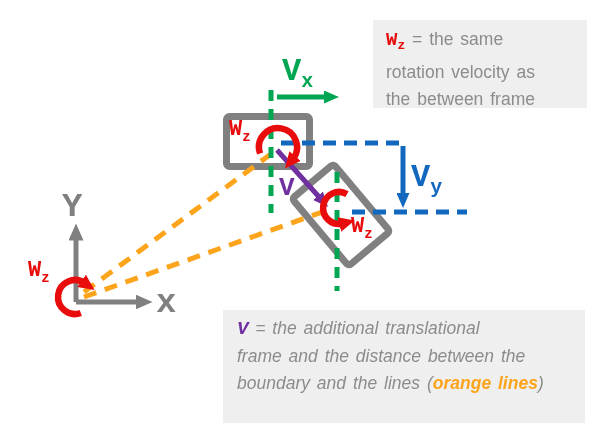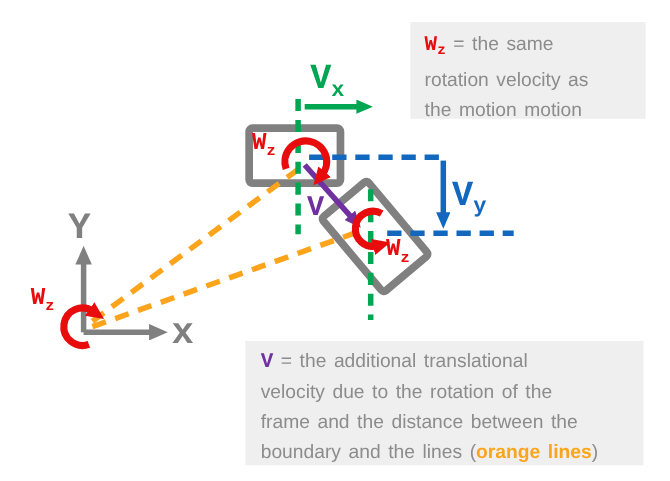--- a/index.html
+++ b/index.html
@@ -21,21 +21,21 @@
 
   
   .mlabel{font-family:"Liberation Mono",monospace;font-weight:700;}
   .tGray{fill:var(--gray);} .tRed{fill:var(--red);} .tGreen{fill:var(--green);}
   .tBlue{fill:var(--blue);} .tPurple{fill:var(--purple);}
 
   
   .note{position:absolute;background:var(--note_bg);color:var(--note_text);
         font-size:17.5px;line-height:27px;word-spacing:2px;}
   .note-wz{left:373px;top:20px;width:214px;height:88px;padding:6px 0 0 13px;box-sizing:border-box;}
-  .note-v{left:223px;top:310px;width:362px;height:113px;padding:5px 0 0 14px;box-sizing:border-box;}
+  .note-v{left:223px;top:310px;width:362px;height:113px;padding:5px 0 0 14px;box-sizing:border-box;font-style:italic;}
   .term{font-family:"Liberation Mono",monospace;font-weight:700;color:var(--red);font-size:19px;}
   .term-v{color:var(--purple);}
   .tsub{font-size:13px;vertical-align:-4px;}
   .hl-orange{color:var(--orange);font-weight:700;}
 </style>
 </head>
 <body>
 
 <div id="canvas">
 
@@ -89,23 +89,22 @@
     <path d="M347,194.1 A16,16 0 1 0 343.1,223.5" class="sRed noFill" stroke-width="6.5" marker-end="url(#ah-red)"></path>
 
     <text x="28" y="276" font-size="22" class="mlabel tRed"><tspan>W</tspan><tspan font-size="14" dy="6">z</tspan></text>
     <text x="229" y="135" font-size="22" class="mlabel tRed"><tspan>W</tspan><tspan font-size="14" dy="6">z</tspan></text>
     <text x="351" y="232" font-size="22" class="mlabel tRed"><tspan>W</tspan><tspan font-size="14" dy="6">z</tspan></text>
   </svg>
 
   <div class="note note-wz">
     <div><span class="term"><span>W</span><span class="tsub">z</span></span><span> = the same</span></div>
     <div>rotation velocity as</div>
-    <div>the motion motion</div>
+    <div>the between frame</div>
   </div>
 
   <div class="note note-v">
     <div><span class="term term-v">V</span><span> = the additional translational</span></div>
-    <div>velocity due to the rotation of the</div>
     <div>frame and the distance between the</div>
     <div><span>boundary and the lines (</span><span class="hl-orange">orange lines</span><span>)</span></div>
   </div>
 
 </div>
 
 </body></html>

